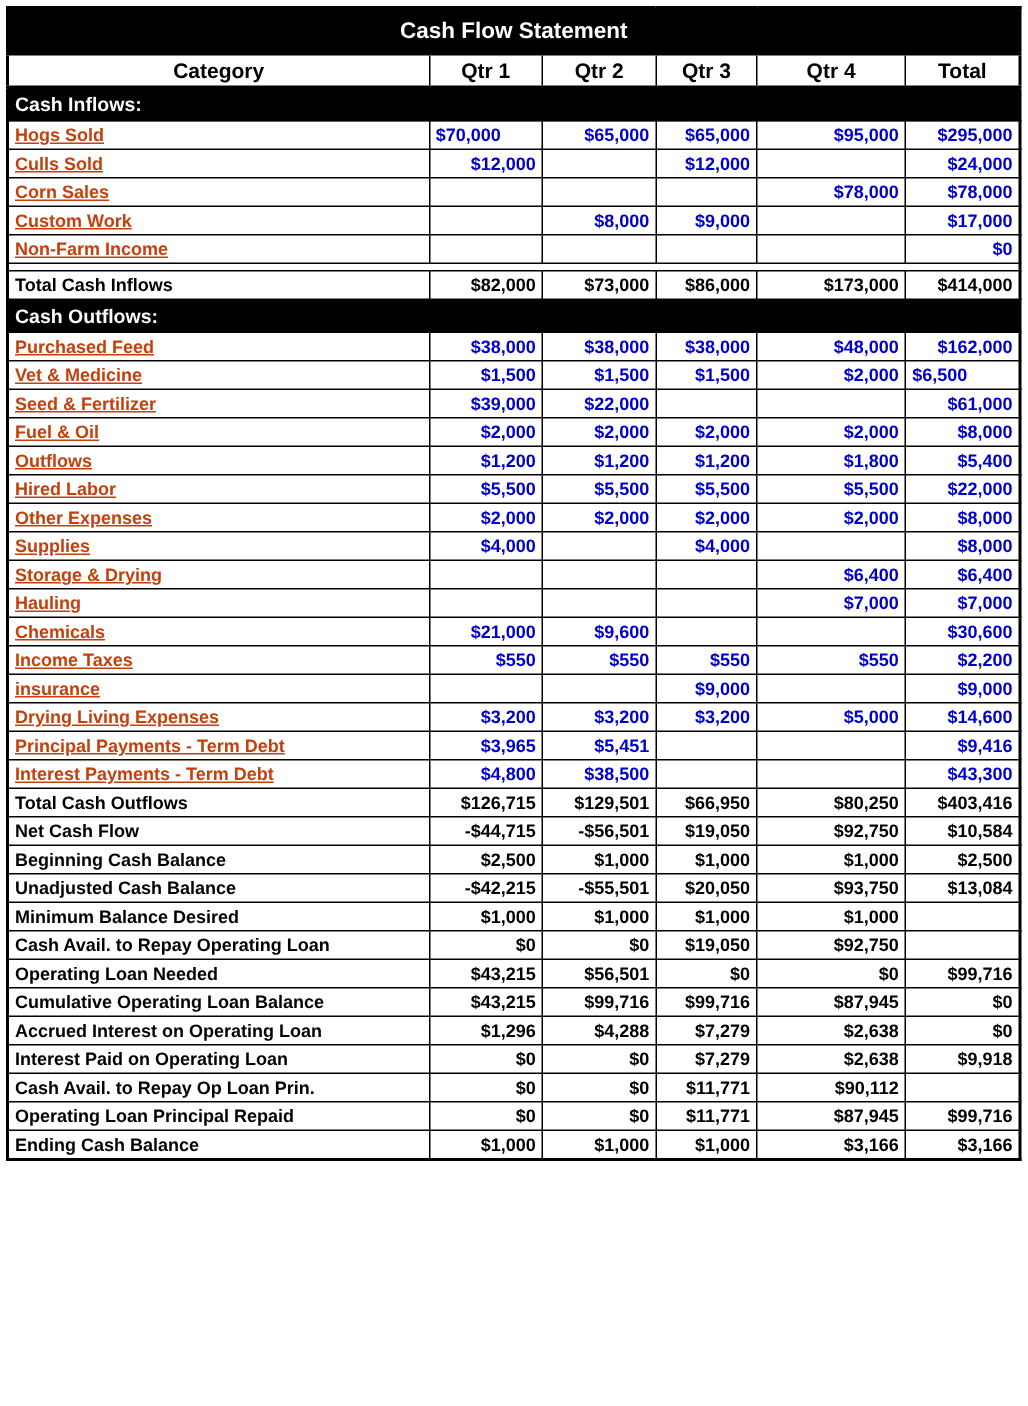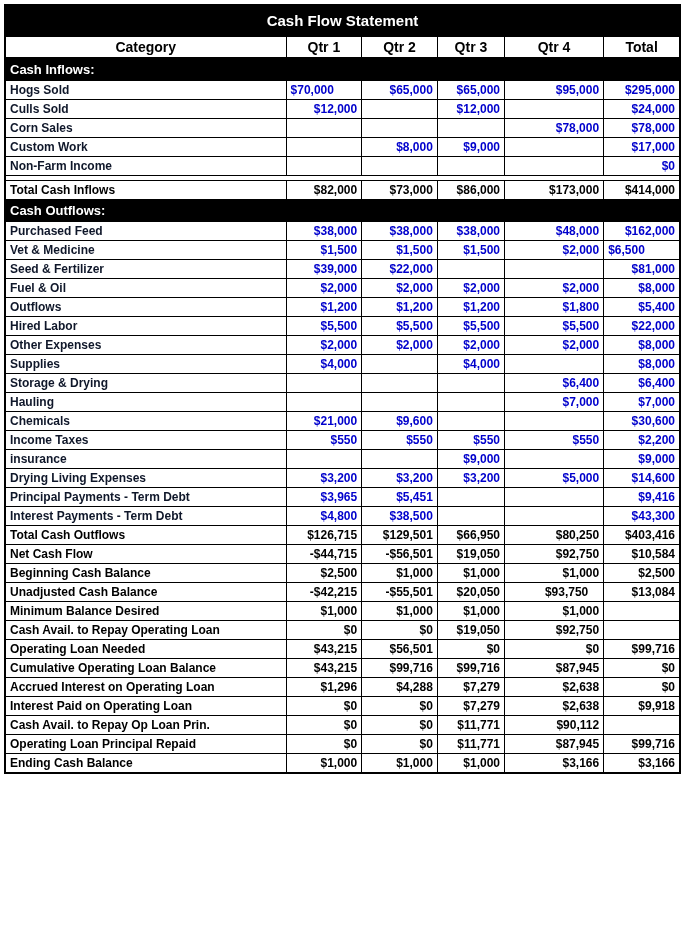--- a/index.html
+++ b/index.html
@@ -43,22 +43,23 @@
       background: #000;
       color: #fff;
       font-weight: bold;
       font-size: 13px;
       padding: 3px 4px;
     }
     .data-row td {
       background: #fff;
     }
     .data-row td:first-child {
-      color: #0f172a;
-      font-weight: bold;
+      color: #c2410c;
+      font-weight: bold;
+      text-decoration: underline;
     }
     .data-row td:not(:first-child) {
       text-align: right;
       color: #00c;
       font-weight: bold;
     }
     .total-row td {
       background: #fff;
       font-weight: bold;
     }
@@ -181,21 +182,21 @@
           <td style="text-align: right;">$1,500</td>
           <td style="text-align: right;">$2,000</td>
           <td style="text-align: left;">$6,500</td>
         </tr>
         <tr class="data-row">
           <td>Seed &amp; Fertilizer</td>
           <td style="text-align: right;">$39,000</td>
           <td style="text-align: right;">$22,000</td>
           <td style="text-align: right;"></td>
           <td style="text-align: right;"></td>
-          <td style="text-align: right;">$81,000</td>
+          <td style="text-align: right;">$61,000</td>
         </tr>
         <tr class="data-row">
           <td>Fuel &amp; Oil</td>
           <td style="text-align: right;">$2,000</td>
           <td style="text-align: right;">$2,000</td>
           <td style="text-align: right;">$2,000</td>
           <td style="text-align: right;">$2,000</td>
           <td style="text-align: right;">$8,000</td>
         </tr>
         <tr class="data-row">
@@ -322,21 +323,21 @@
           <td style="text-align: right;">$1,000</td>
           <td style="text-align: right;">$1,000</td>
           <td style="text-align: right;">$1,000</td>
           <td style="text-align: right;">$2,500</td>
         </tr>
         <tr class="summary-row">
           <td>Unadjusted Cash Balance</td>
           <td style="text-align: right;">-$42,215</td>
           <td style="text-align: right;">-$55,501</td>
           <td style="text-align: right;">$20,050</td>
-          <td style="text-align: center; padding-left: 29px;">$93,750</td>
+          <td style="text-align: right; padding-left: 29px;">$93,750</td>
           <td style="text-align: right;">$13,084</td>
         </tr>
         <tr class="summary-row">
           <td>Minimum Balance Desired</td>
           <td style="text-align: right;">$1,000</td>
           <td style="text-align: right;">$1,000</td>
           <td style="text-align: right;">$1,000</td>
           <td style="text-align: right;">$1,000</td>
           <td style="text-align: right;"></td>
         </tr>

